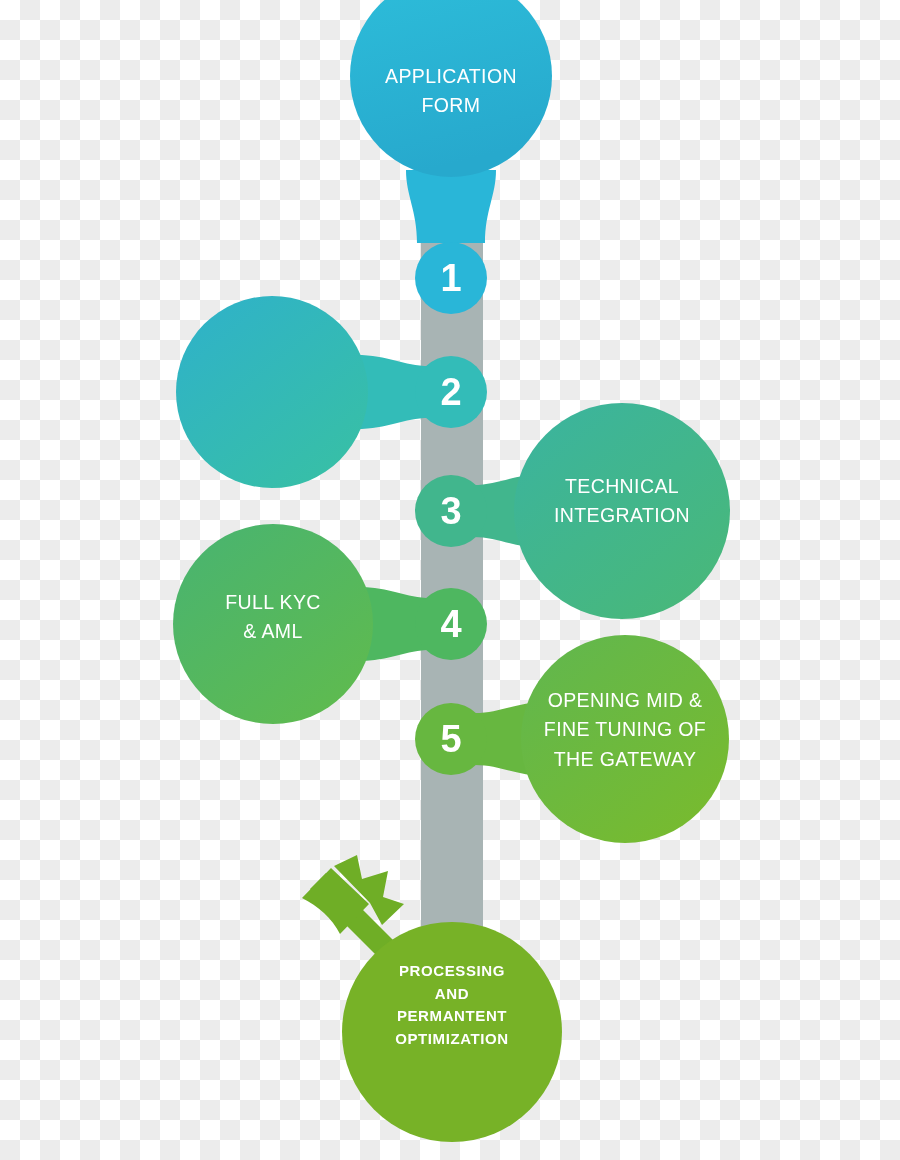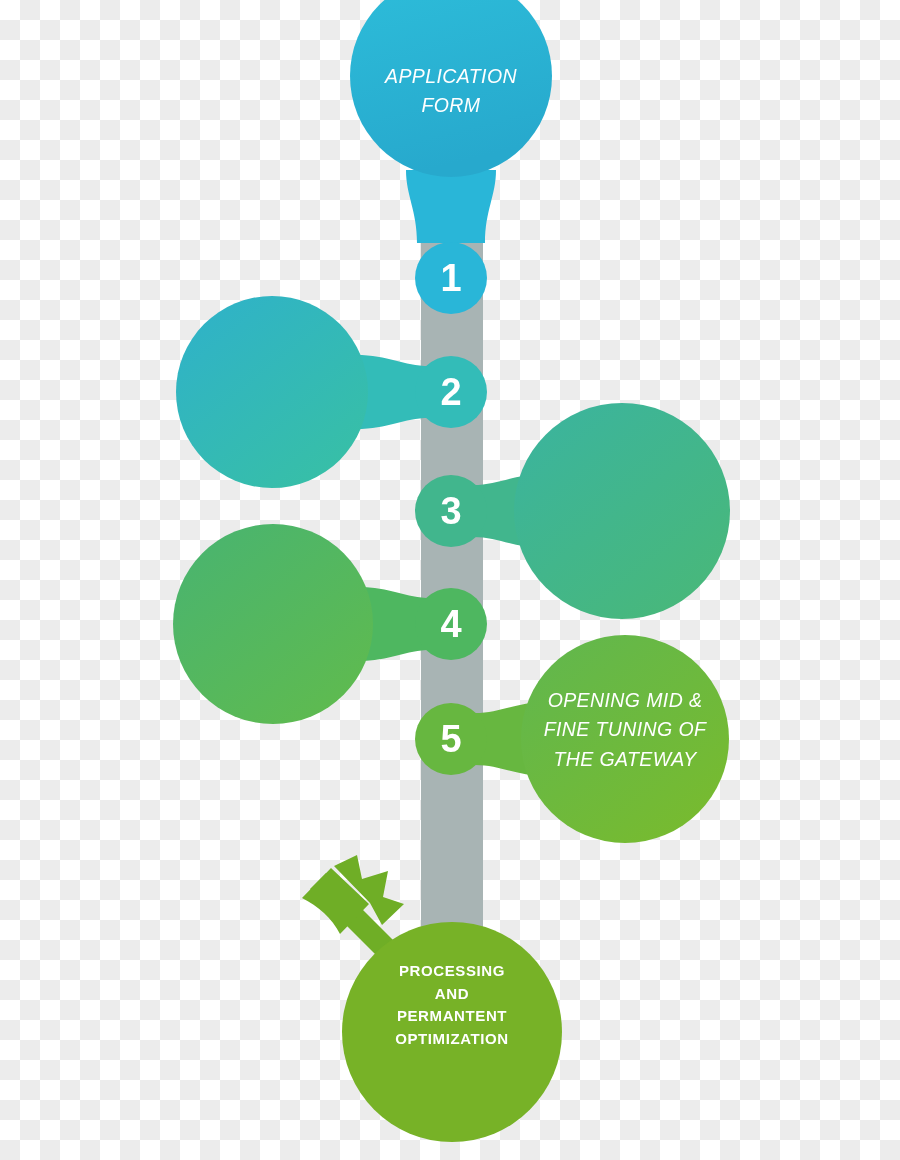--- a/index.html
+++ b/index.html
@@ -45,21 +45,21 @@
   .num {
     position: absolute;
     color: #ffffff;
     text-align: center;
     font-size: 38px;
     font-weight: 700;
     line-height: 1;
     letter-spacing: 0px;
     pointer-events: none;
   }
-  .bubble-text { font-size: 19.5px; font-weight: 400; font-style: italic; }
+  .bubble-text { font-size: 19.5px; font-weight: 400; }
   .final-text  { font-size: 15px; font-weight: 700; letter-spacing: 0.6px; }
 </style>
 </head>
 <body>
 
 <div id="stage">
 
   <svg id="figure" viewBox="0 0 900 1160" xmlns="http://www.w3.org/2000/svg">
     <defs>
       <linearGradient id="g1" x1="0" y1="0" x2="0.25" y2="1">
@@ -150,22 +150,26 @@
       <circle id="finalbig" cx="452" cy="1032" r="110" fill="#77b227"></circle>
     </g>
   </svg>
 
   <div class="lbl bubble-text" style="left:351px; top:62px; width:200px;">APPLICATION
 FORM</div>
   <div class="num" style="left:401px; top:259px; width:100px;">1</div>
 
   <div class="num" style="left:401px; top:373px; width:100px;">2</div>
 
+  <div class="lbl bubble-text" style="left:517px; top:472px; width:210px;">TECHNICAL
+INTEGRATION</div>
   <div class="num" style="left:401px; top:492px; width:100px;">3</div>
 
+  <div class="lbl bubble-text" style="left:178px; top:588px; width:190px;">FULL KYC
+&amp; AML</div>
   <div class="num" style="left:401px; top:605px; width:100px;">4</div>
 
   <div class="lbl bubble-text" style="left:521px; top:686px; width:208px;text-align:center;">OPENING MID &amp;
 FINE TUNING OF
 THE GATEWAY</div>
   <div class="num" style="left:401px; top:720px; width:100px;">5</div>
 
   <div class="lbl final-text" style="left:342px; top:960px; width:220px;">PROCESSING
 AND
 PERMANTENT

